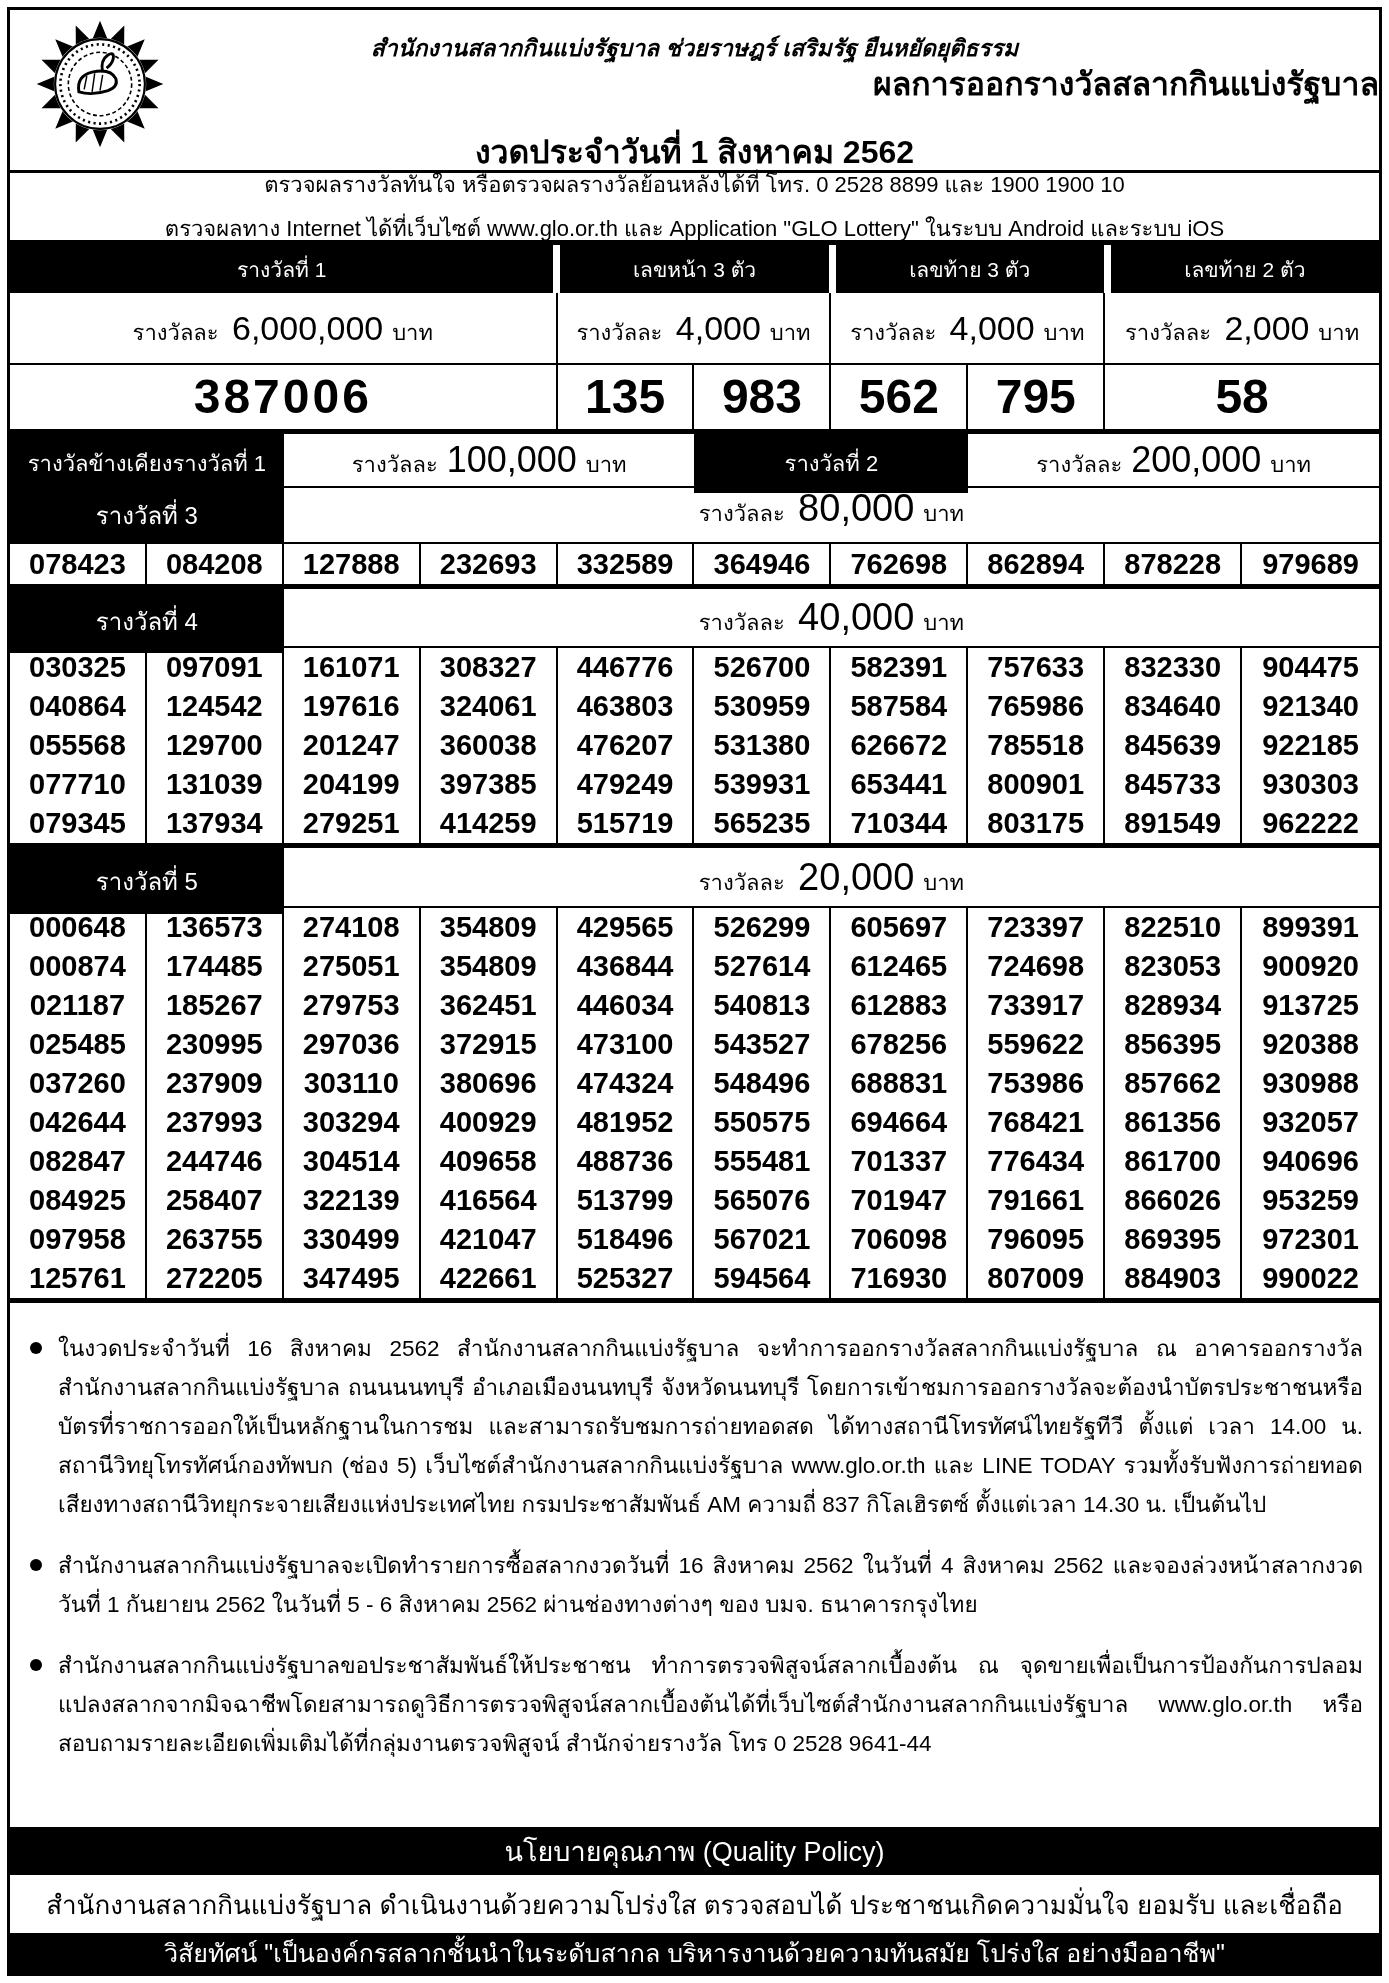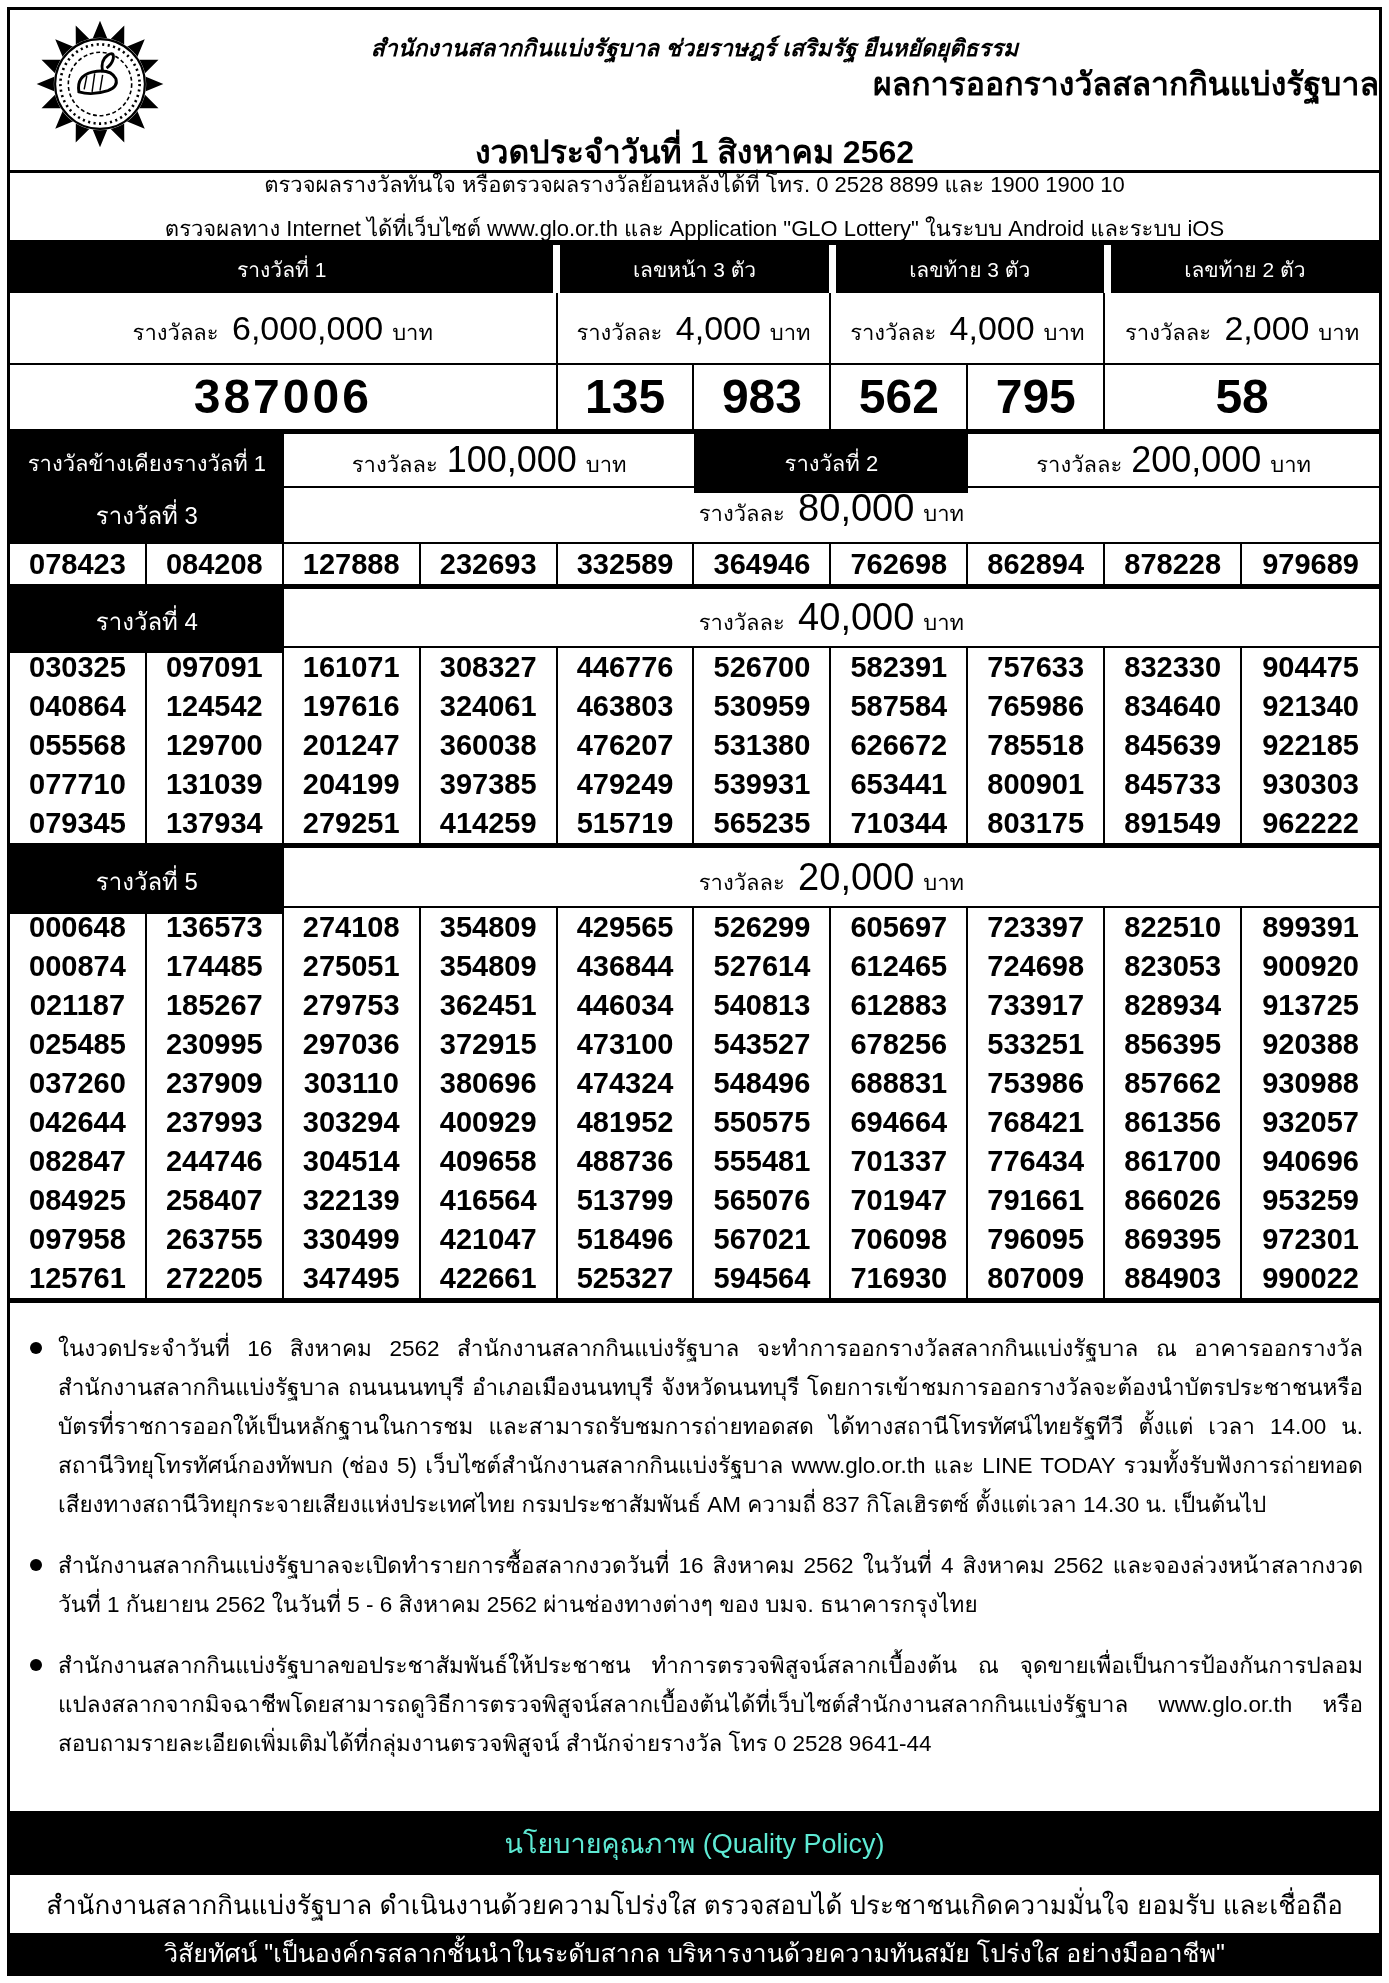--- a/index.html
+++ b/index.html
@@ -74,21 +74,21 @@
   .p4-grid{flex:none;border-bottom:5px solid #000;}
   .p5-grid{flex:none;border-bottom:5px solid #000;}
 
   
   .notes{flex:1;padding:26px 16px 0 18px;overflow:hidden;}
   .note{position:relative;padding-left:30px;font-size:22.5px;line-height:39px;
         text-align:justify;margin-bottom:22px;}
   .bullet{position:absolute;left:2px;top:13px;width:12px;height:12px;background:#000;border-radius:50%;}
 
   
-  .policy-bar{height:64px;background:#000;color:#5eead4;display:flex;align-items:center;
+  .policy-bar{height:48px;background:#000;color:#ffffff;display:flex;align-items:center;
               justify-content:center;font-size:27px;flex:none;}
   .policy-text{height:58px;display:flex;align-items:center;justify-content:center;
                font-size:26px;flex:none;border-radius:25px;}
   .vision-bar{height:40px;background:#000;color:#fff;display:flex;align-items:center;
               justify-content:center;font-size:25px;flex:none;}
 </style>
 </head>
 <body>
 
 <div class="page">
@@ -291,21 +291,21 @@
         <div>733917</div>
         <div>828934</div>
         <div>913725</div>
         <div>025485</div>
         <div>230995</div>
         <div>297036</div>
         <div>372915</div>
         <div>473100</div>
         <div>543527</div>
         <div>678256</div>
-        <div>533251</div>
+        <div>559622</div>
         <div>856395</div>
         <div>920388</div>
         <div>037260</div>
         <div>237909</div>
         <div>303110</div>
         <div>380696</div>
         <div>474324</div>
         <div>548496</div>
         <div>688831</div>
         <div>753986</div>

